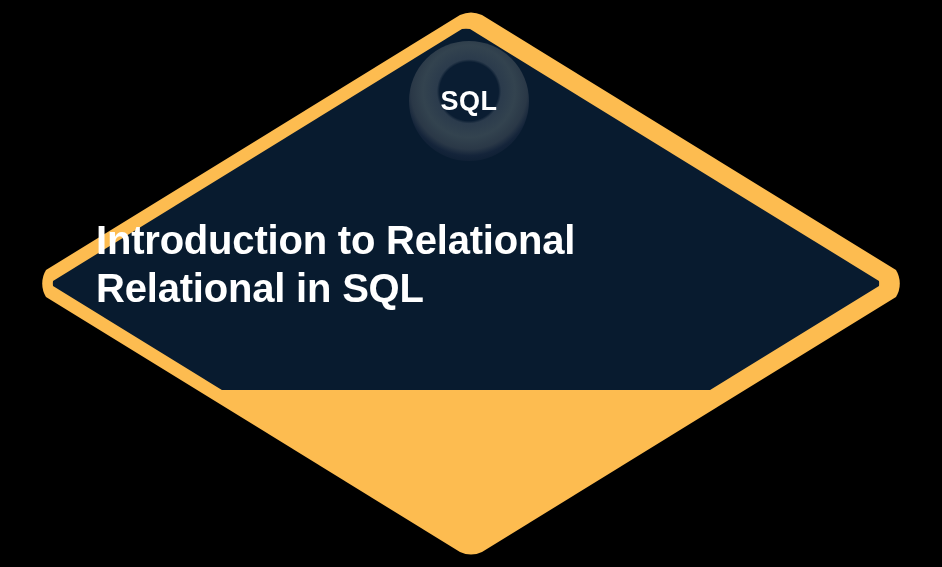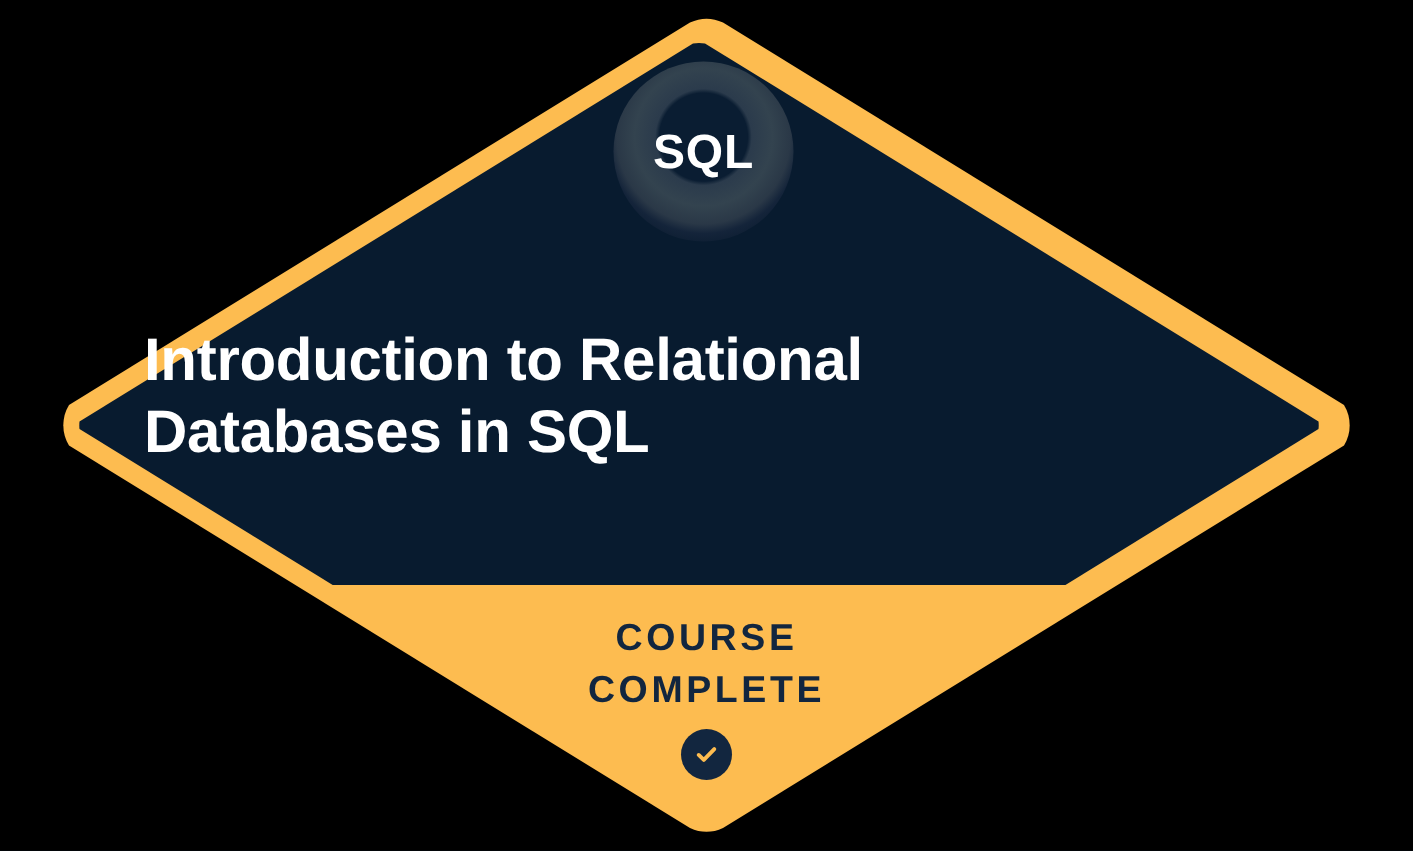--- a/index.html
+++ b/index.html
@@ -57,21 +57,21 @@
                   #14243a 70%,
                   #0c1d31 80%,
                   #081b2f 100%);
     display: flex;
     align-items: center;
     justify-content: center;
     pointer-events: auto;
   }
   #sql-emblem .sql-text {
     color: #ffffff;
-    font-size: 32px;
+    font-size: 27px;
     font-weight: bold;
     letter-spacing: 0.5px;
     line-height: 1;
     text-align: center;
   }
 
   
   #course-title {
     position: absolute;
     left: 96px;
@@ -158,29 +158,18 @@
   </svg>
 
   <div id="badge-content">
 
     <div id="sql-emblem">
       <span class="sql-text">SQL</span>
     </div>
 
     <div id="course-title">
       <span class="title-line">Introduction to Relational</span>
-      <span class="title-line">Databases in SQL</span>
+      <span class="title-line">Relational in SQL</span>
     </div>
 
-    <div id="status-block">
-      <div id="status-text">
-        <span class="status-line">COURSE</span>
-        <span class="status-line">COMPLETE</span>
-      </div>
-      <div id="check-badge">
-        <svg width="20" height="20" viewBox="0 0 20 20" aria-hidden="true">
-          <path d="M4.8 10.3 L8.2 13.6 L15.2 6.4" fill="none" stroke="#fdbc50" stroke-width="2.6" stroke-linecap="round" stroke-linejoin="round"></path>
-        </svg>
-      </div>
-    </div>
 
   </div>
 </div>
 
 </body></html>

